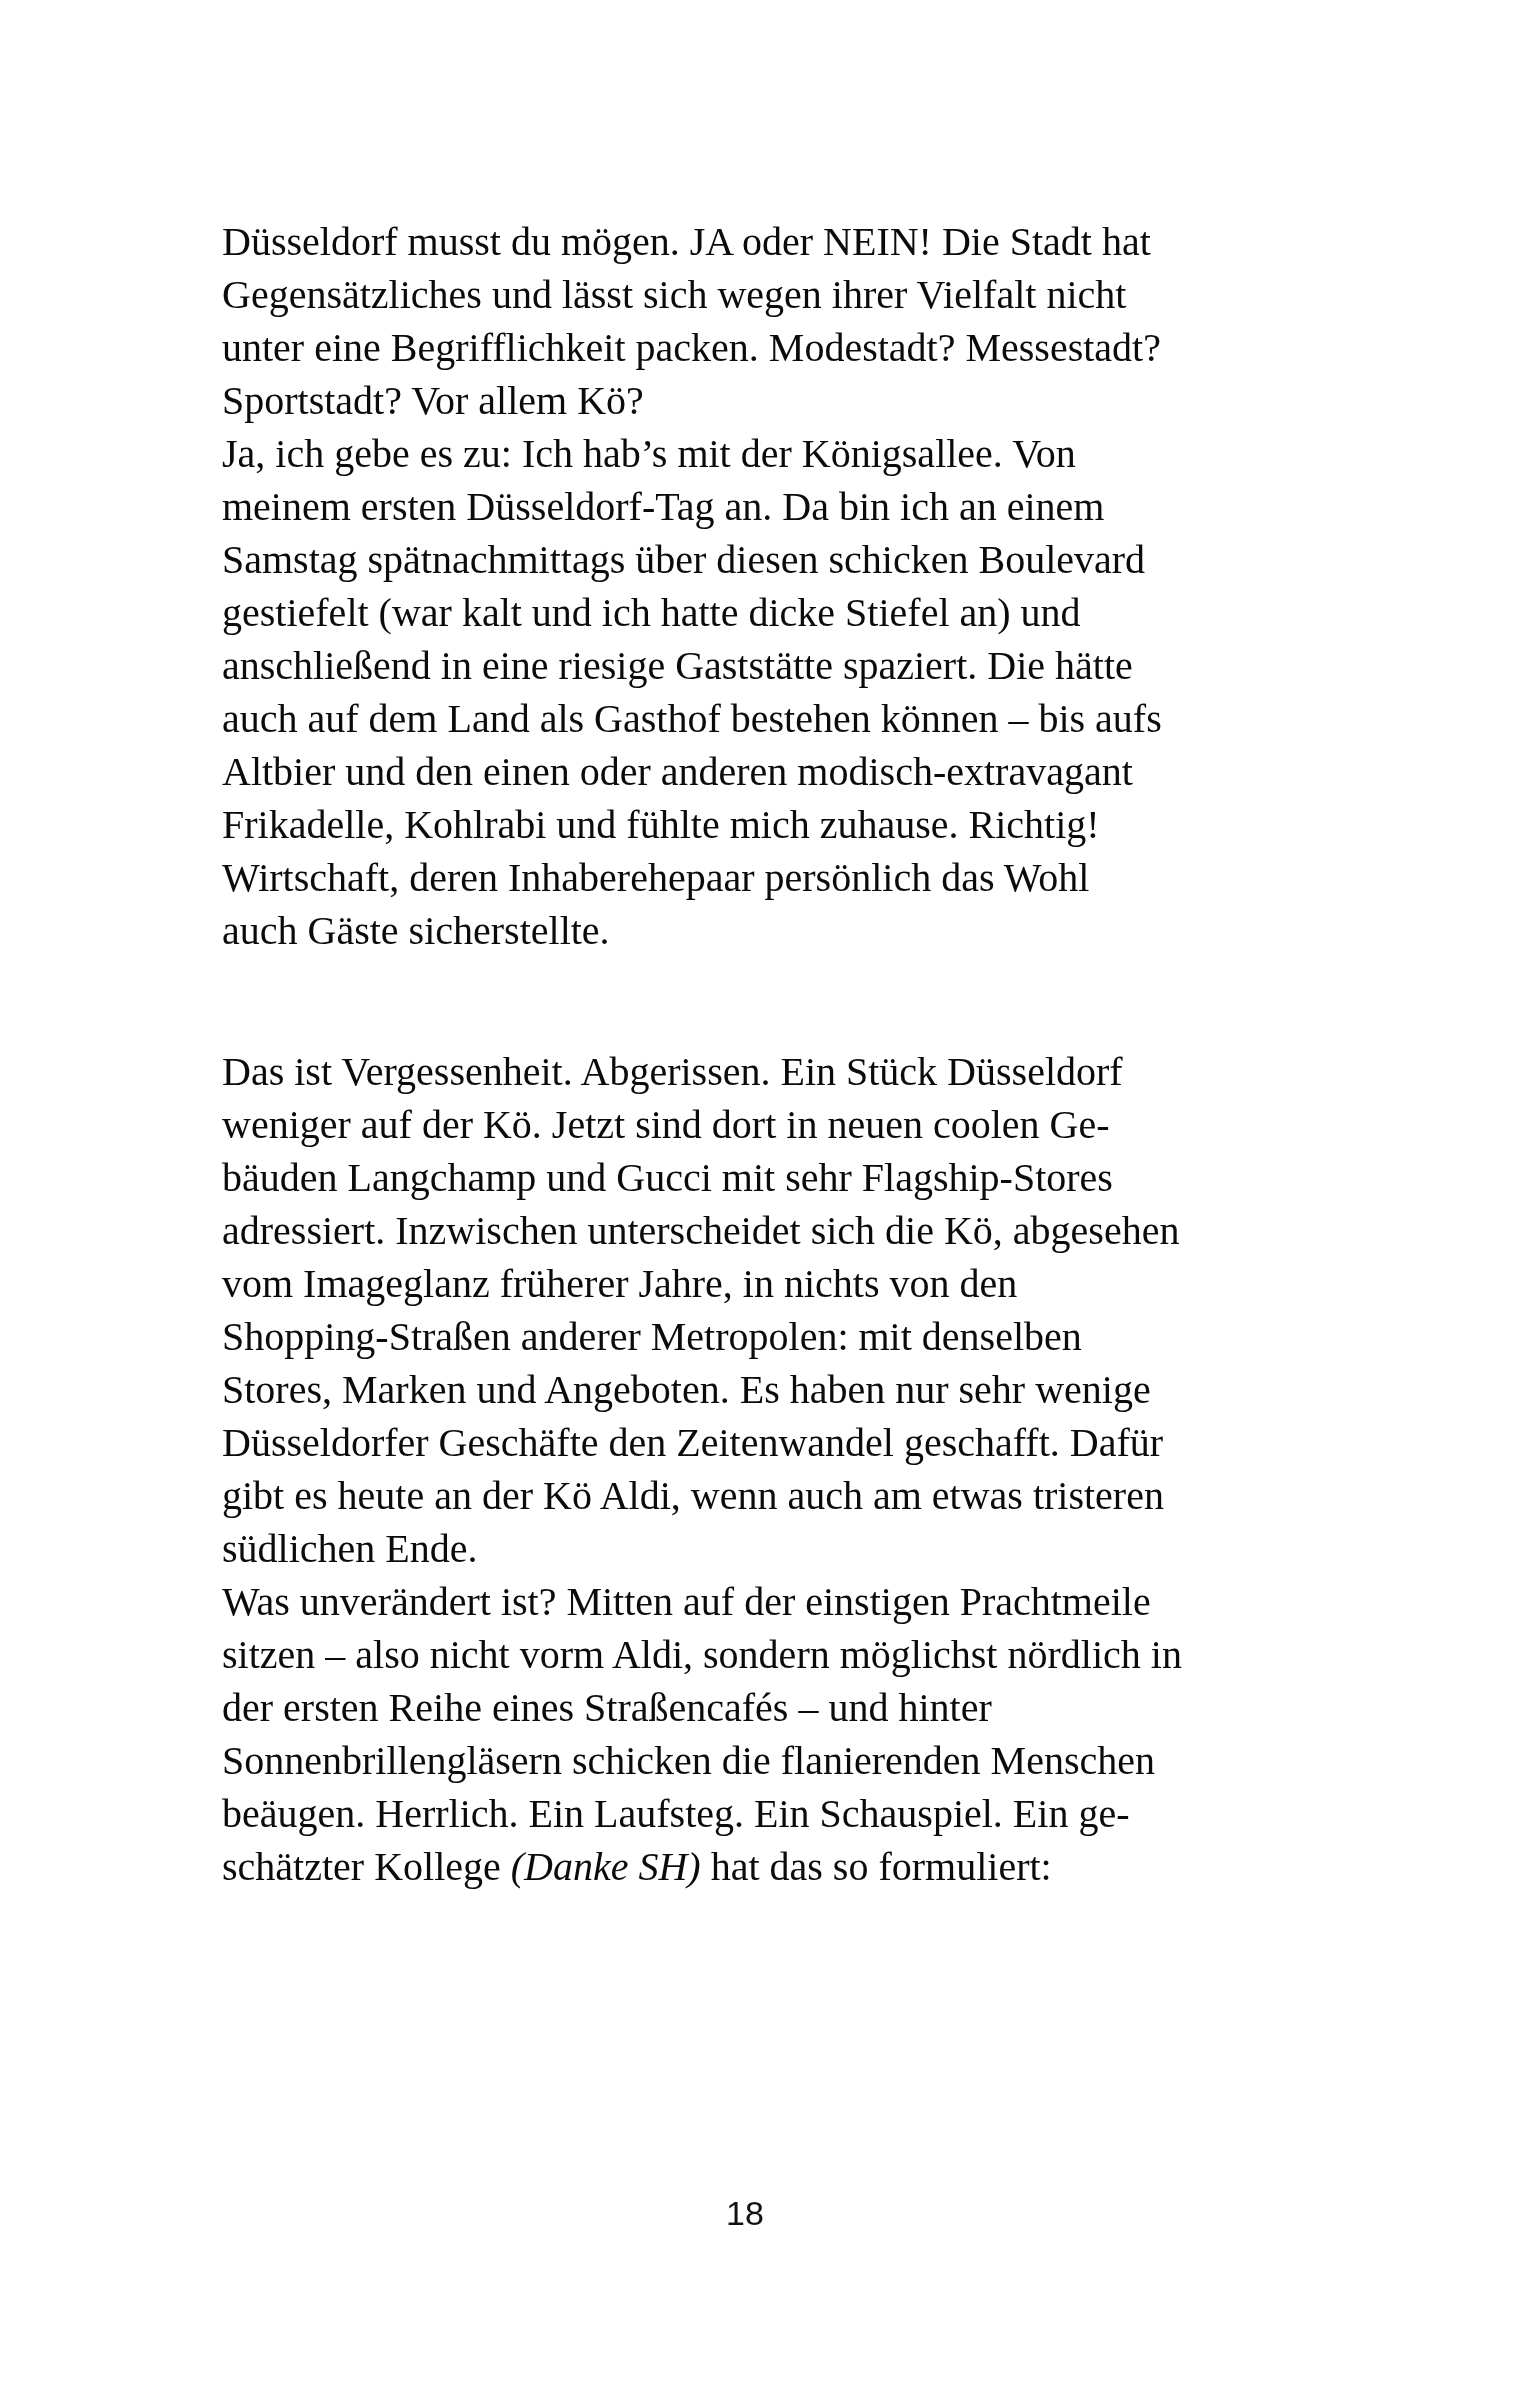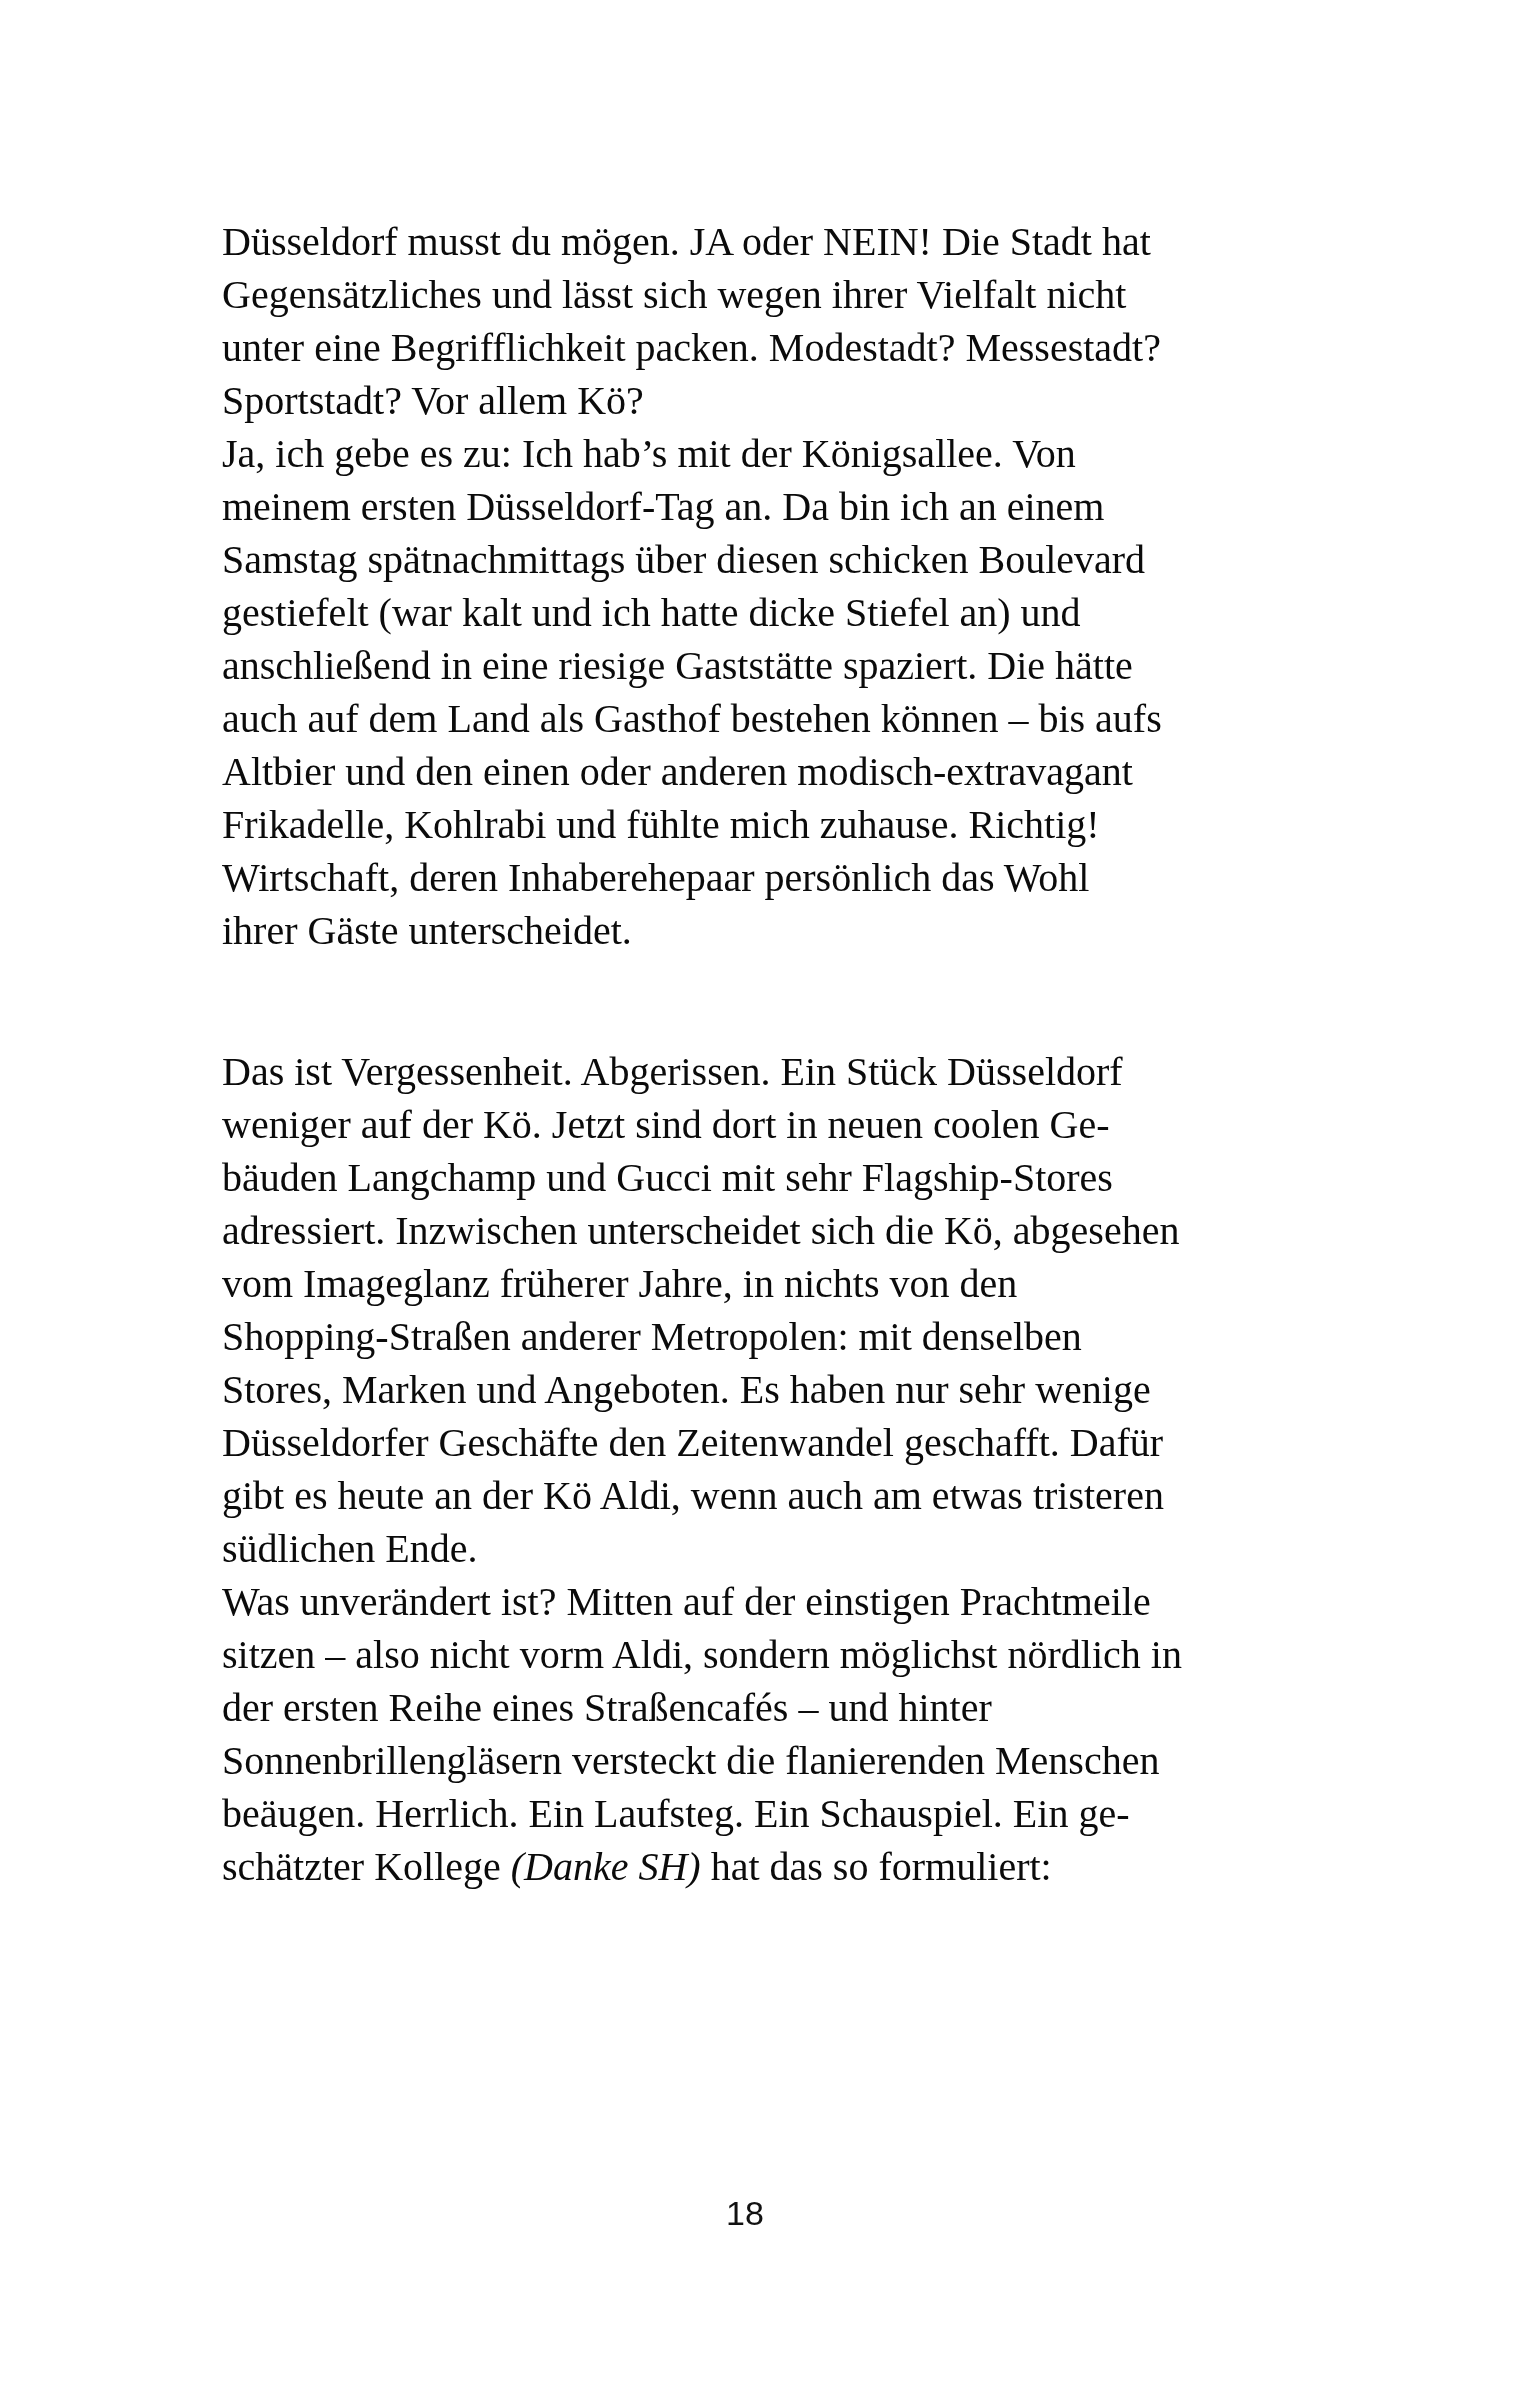--- a/index.html
+++ b/index.html
@@ -58,38 +58,38 @@
     <div class="line">Sportstadt? Vor allem Kö?</div>
     <div class="line">Ja, ich gebe es zu: Ich hab’s mit der Königsallee. Von</div>
     <div class="line">meinem ersten Düsseldorf-Tag an. Da bin ich an einem</div>
     <div class="line">Samstag spätnachmittags über diesen schicken Boulevard</div>
     <div class="line">gestiefelt (war kalt und ich hatte dicke Stiefel an) und</div>
     <div class="line">anschließend in eine riesige Gaststätte spaziert. Die hätte</div>
     <div class="line">auch auf dem Land als Gasthof bestehen können – bis aufs</div>
     <div class="line">Altbier und den einen oder anderen modisch-extravagant</div>
     <div class="line">Frikadelle, Kohlrabi und fühlte mich zuhause. Richtig!</div>
     <div class="line">Wirtschaft, deren Inhaberehepaar persönlich das Wohl</div>
-    <div class="line">ihrer Gäste unterscheidet.</div>
+    <div class="line">auch Gäste sicherstellte.</div>
 
     <div class="para-gap"></div>
 
     <div class="line">Das ist Vergessenheit. Abgerissen. Ein Stück Düsseldorf</div>
     <div class="line">weniger auf der Kö. Jetzt sind dort in neuen coolen Ge-</div>
     <div class="line">bäuden Langchamp und Gucci mit sehr Flagship-Stores</div>
     <div class="line">adressiert. Inzwischen unterscheidet sich die Kö, abgesehen</div>
     <div class="line">vom Imageglanz früherer Jahre, in nichts von den</div>
     <div class="line">Shopping-Straßen anderer Metropolen: mit denselben</div>
     <div class="line">Stores, Marken und Angeboten. Es haben nur sehr wenige</div>
     <div class="line">Düsseldorfer Geschäfte den Zeitenwandel geschafft. Dafür</div>
     <div class="line">gibt es heute an der Kö Aldi, wenn auch am etwas tristeren</div>
     <div class="line">südlichen Ende.</div>
     <div class="line">Was unverändert ist? Mitten auf der einstigen Prachtmeile</div>
     <div class="line">sitzen – also nicht vorm Aldi, sondern möglichst nördlich in</div>
     <div class="line">der ersten Reihe eines Straßencafés – und hinter</div>
-    <div class="line">Sonnenbrillengläsern versteckt die flanierenden Menschen</div>
+    <div class="line">Sonnenbrillengläsern schicken die flanierenden Menschen</div>
     <div class="line">beäugen. Herrlich. Ein Laufsteg. Ein Schauspiel. Ein ge-</div>
 
     <div class="line"><span>schätzter Kollege </span><span class="italic">(Danke SH)</span><span> hat das so formuliert:</span></div>
   </main>
 
   <div class="page-number">18</div>
 
 </div>
 
 

